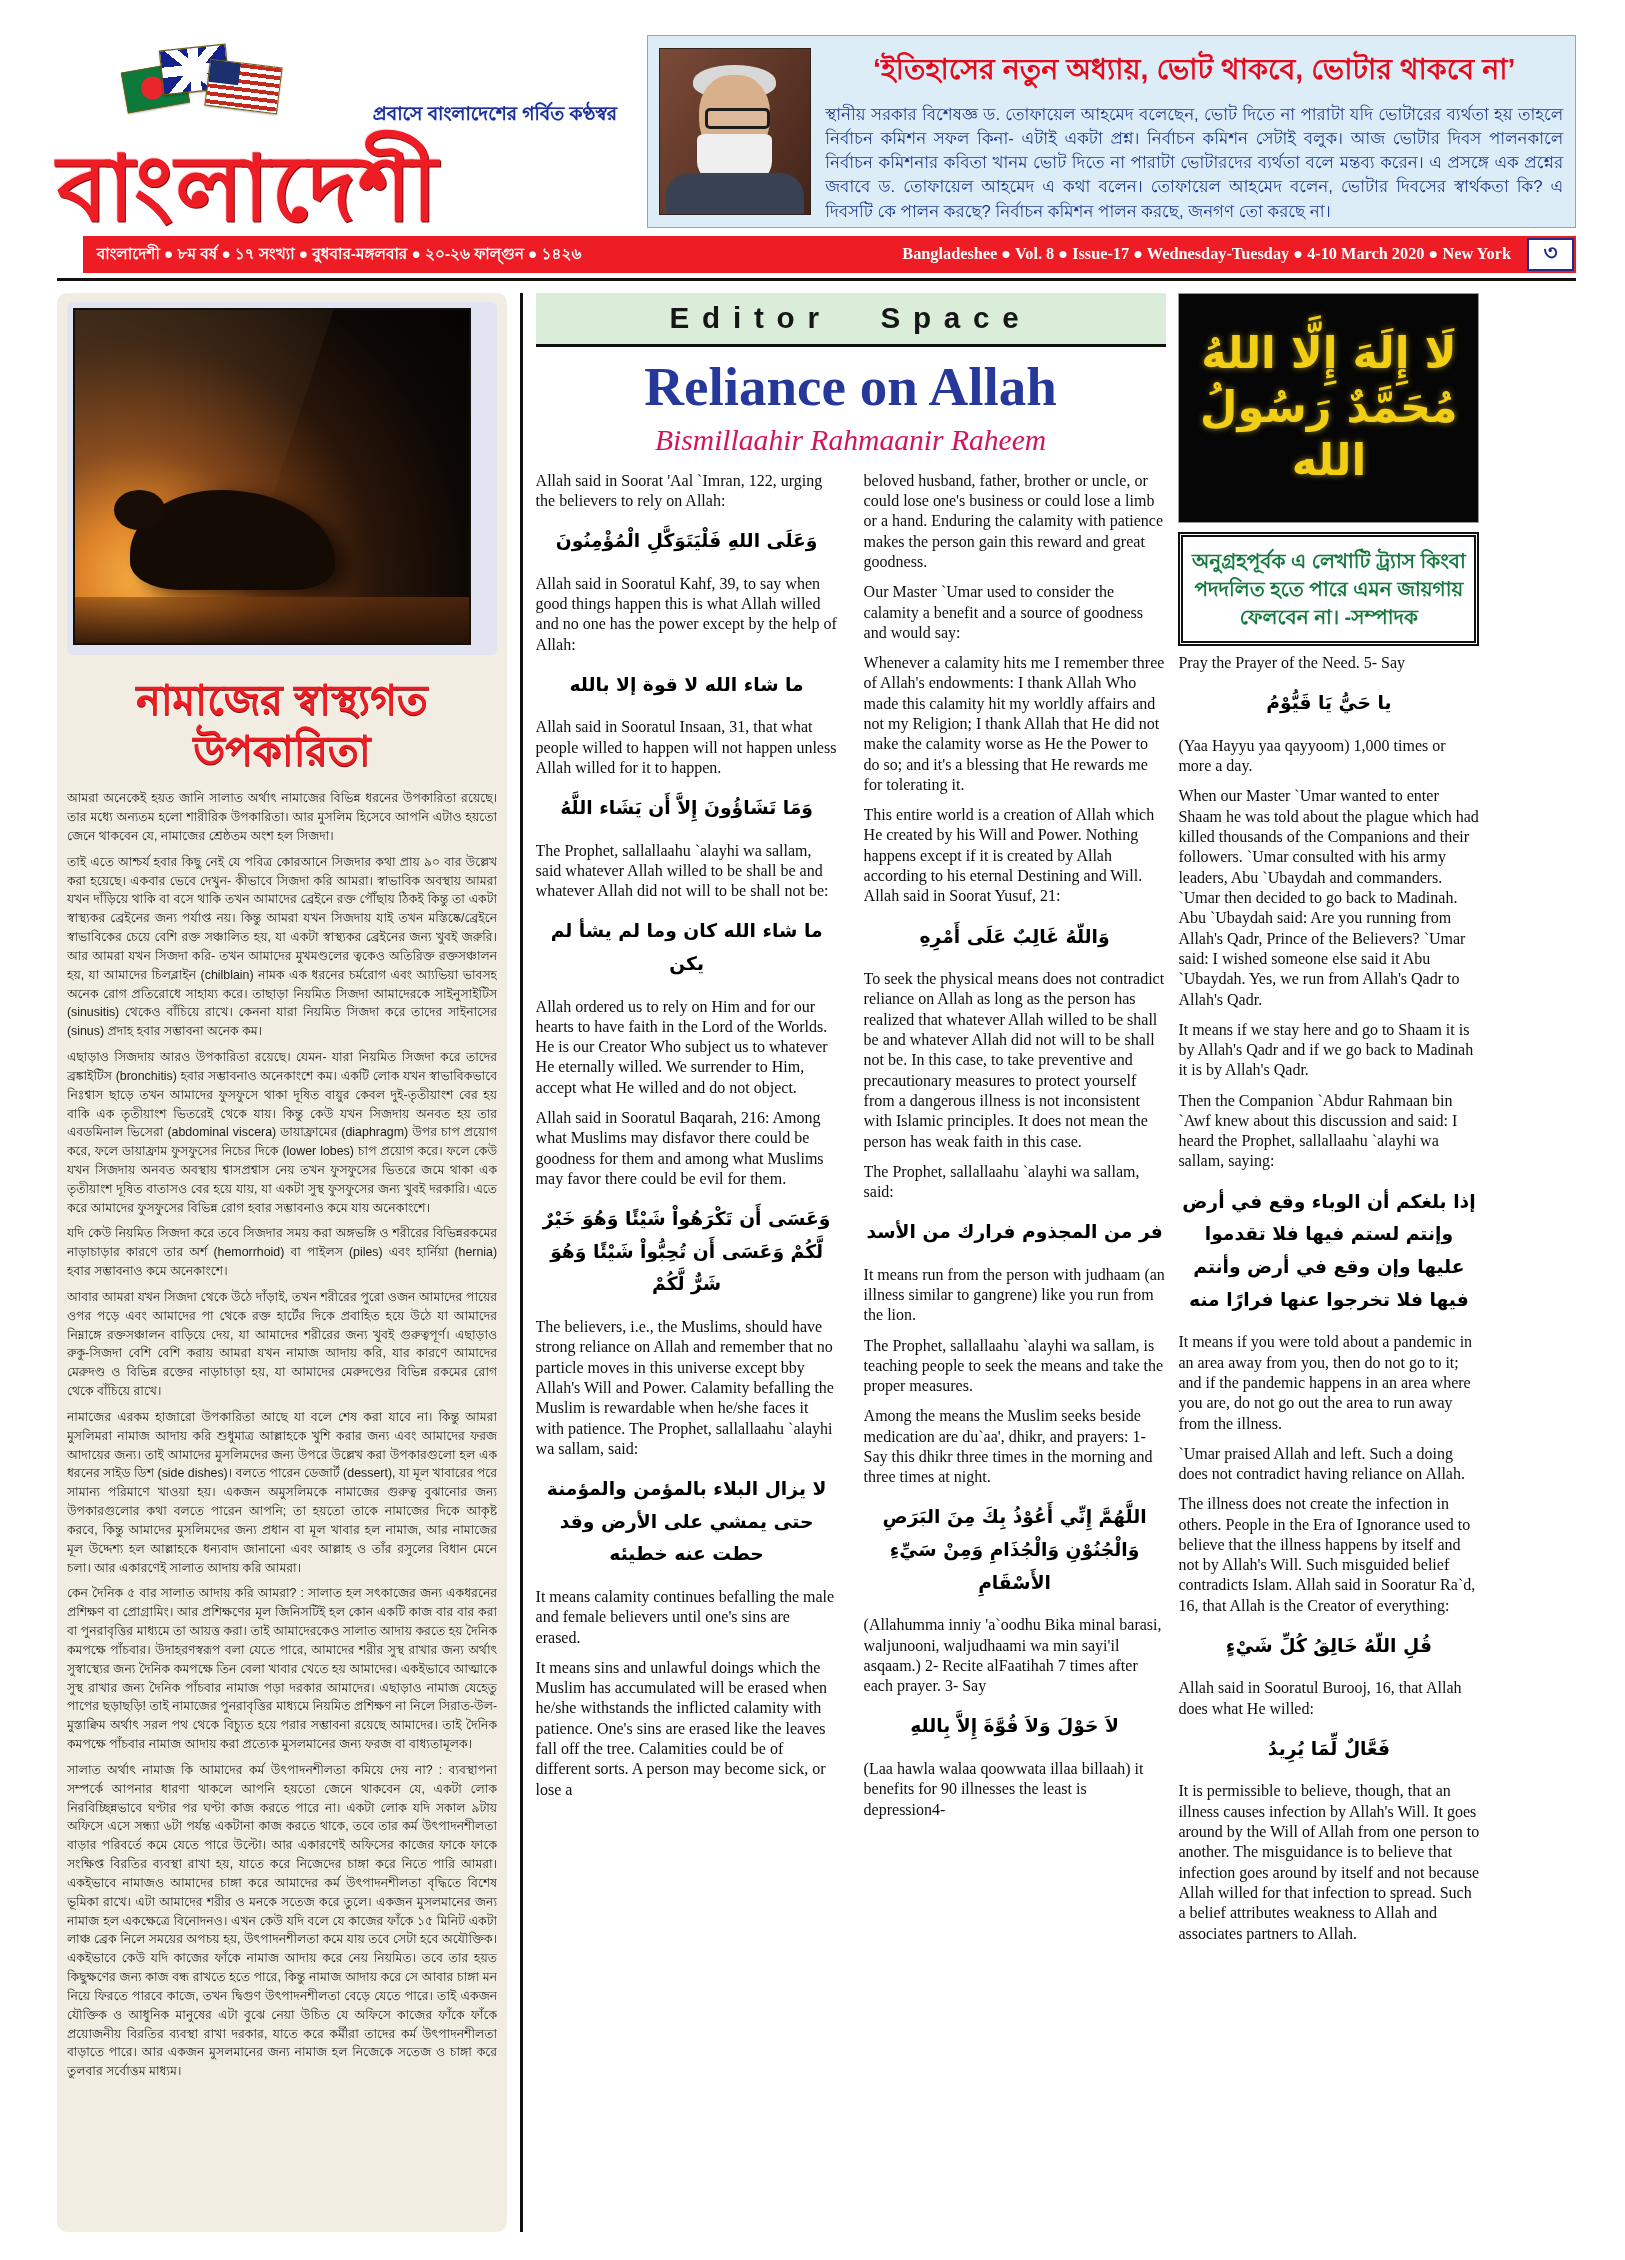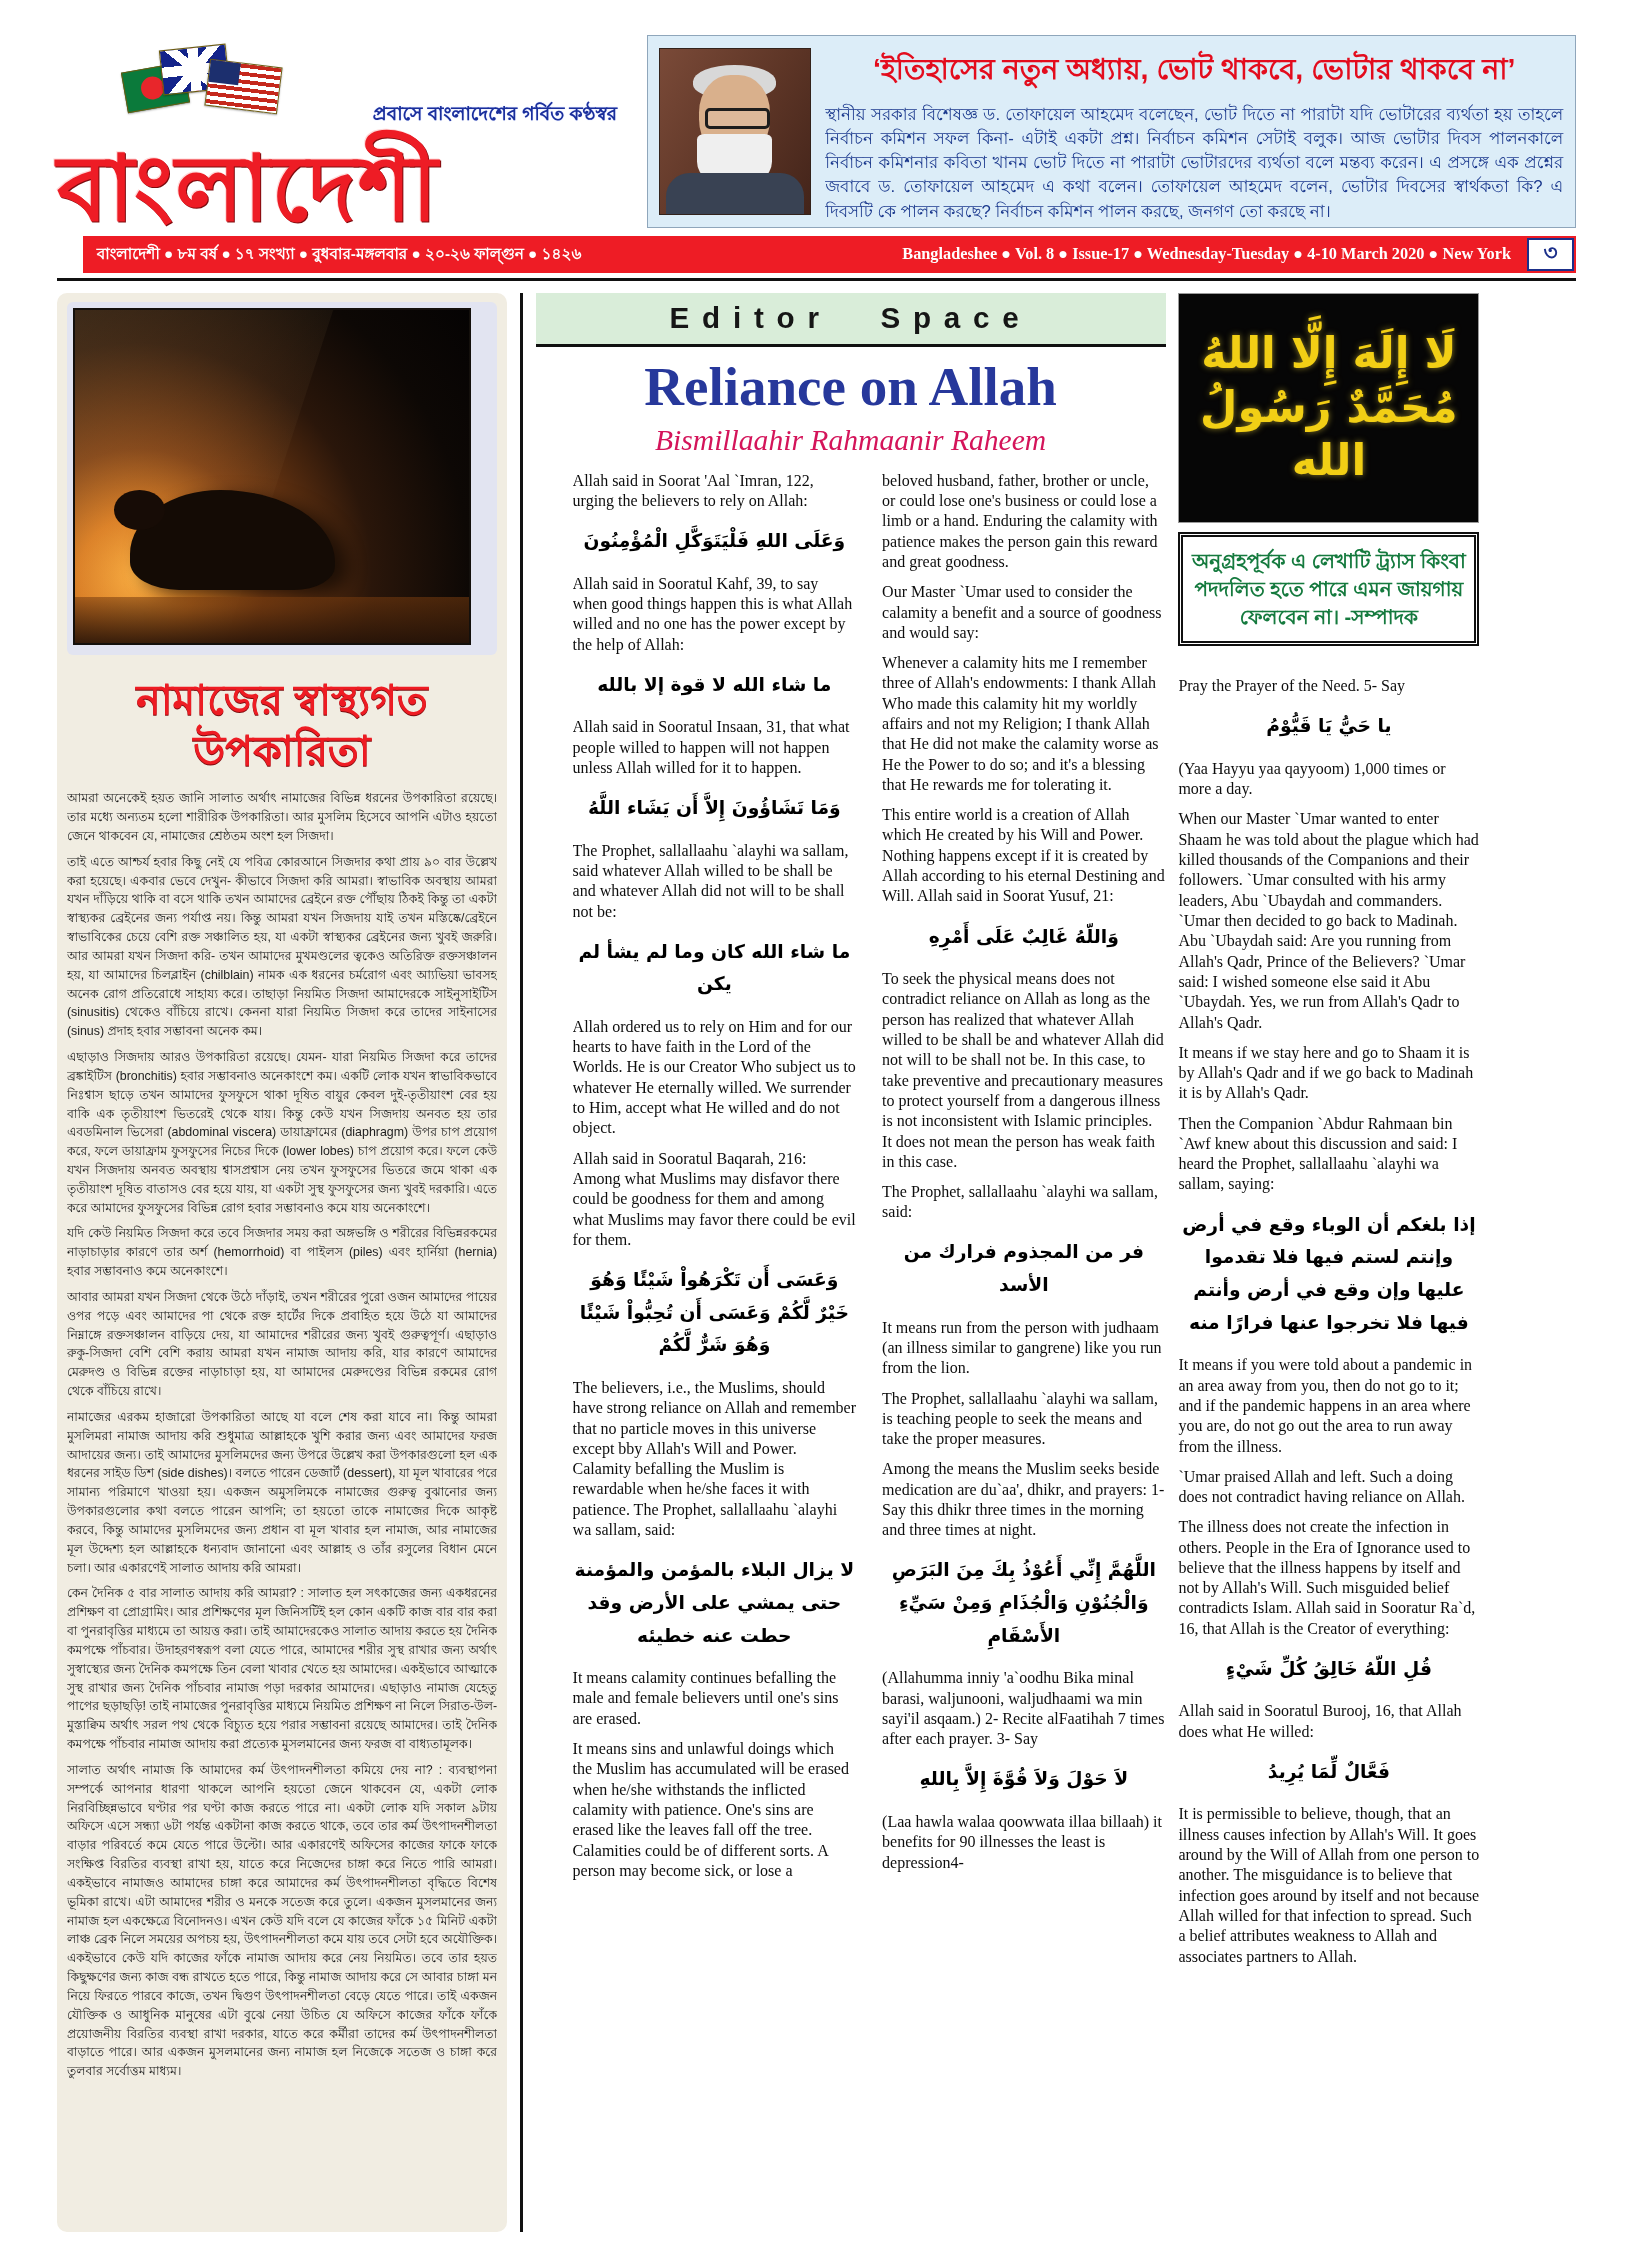--- a/index.html
+++ b/index.html
@@ -76,34 +76,34 @@
   .left-body .bn-para{margin:0 0 6.9px;}
   
   .middle{width:630px;flex:none;display:flex;flex-direction:column;}
   .editor-bar{background:#d9edd9;border-bottom:3.9px solid #101010;height:51px;display:flex;
      align-items:center;justify-content:center;}
   .editor-bar span{font-size:29.6px;font-weight:bold;color:#161616;letter-spacing:12.8px;word-spacing:27.6px;}
   .mid-title{margin:11.8px 0 2px;text-align:center;font-family:"Liberation Serif",serif;
      font-size:55px;line-height:1.05;font-weight:bold;color:#27389b;}
   .mid-subtitle{text-align:center;font-family:"Liberation Serif",serif;font-style:italic;
      font-size:29.6px;color:#d4145a;margin:5.9px 0 13.8px;}
-  .eng-cols{display:flex;gap:26px;flex:1;overflow:hidden;margin-left:37px;}
+  .eng-cols{display:flex;gap:26px;flex:1;overflow:hidden;}
   .ecol{flex:1;font-family:"Liberation Serif",serif;font-size:16px;line-height:1.27;color:#0d0d0d;overflow:hidden;}
   .ecol .para{margin:0 0 9.9px;}
   .ecol .arabic{direction:rtl;text-align:center;font-family:"DejaVu Sans",sans-serif;
      font-size:18.7px;font-weight:bold;line-height:1.75;margin:13.8px 0 15.8px;color:#000;}
   
   .right-col{width:301px;flex:none;display:flex;flex-direction:column;}
   .calligraphy{height:230px;background:#060606;border:1px solid #9a9a9a;display:flex;align-items:center;
      justify-content:center;text-align:center;direction:rtl;color:#f2cf15;font-weight:bold;
      font-family:"DejaVu Sans",sans-serif;font-size:43px;line-height:1.25;padding:5.9px;box-sizing:border-box;
      text-shadow:0 0 5.9px rgba(250,220,60,.55);}
   .notice{margin-top:9.9px;border:5.9px double #101010;padding:9.9px 7.9px;text-align:center;
      font-size:20px;line-height:1.4;font-weight:bold;color:#157a3e;}
-  .right-col .ecol{margin-top:30px;flex:1;}
+  .right-col .ecol{margin-top:7px;flex:1;}
 </style>
 </head>
 <body>
 
 <div class="page">
 
   <div class="masthead-row">
     <div class="logo-block">
       <div class="flags">
         <div class="flag bd-flag"></div>

